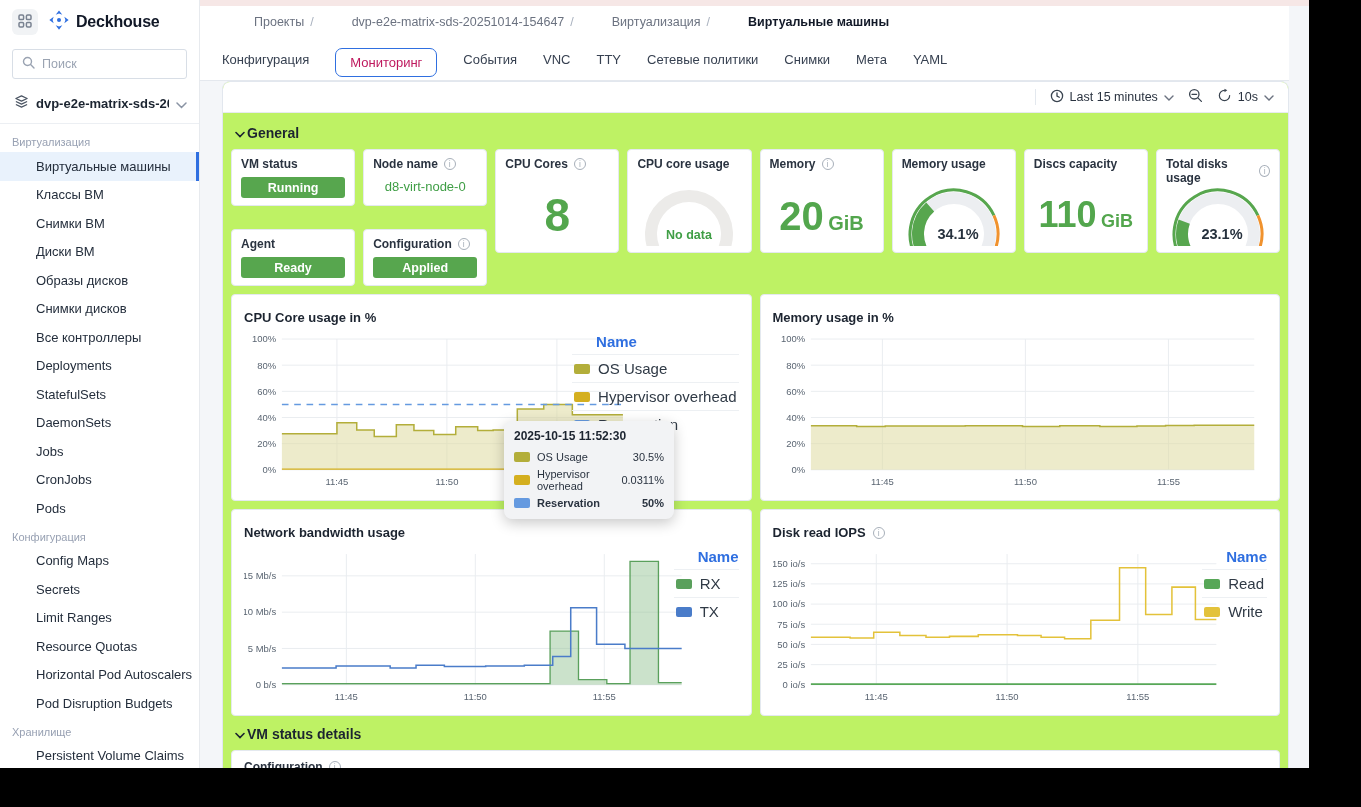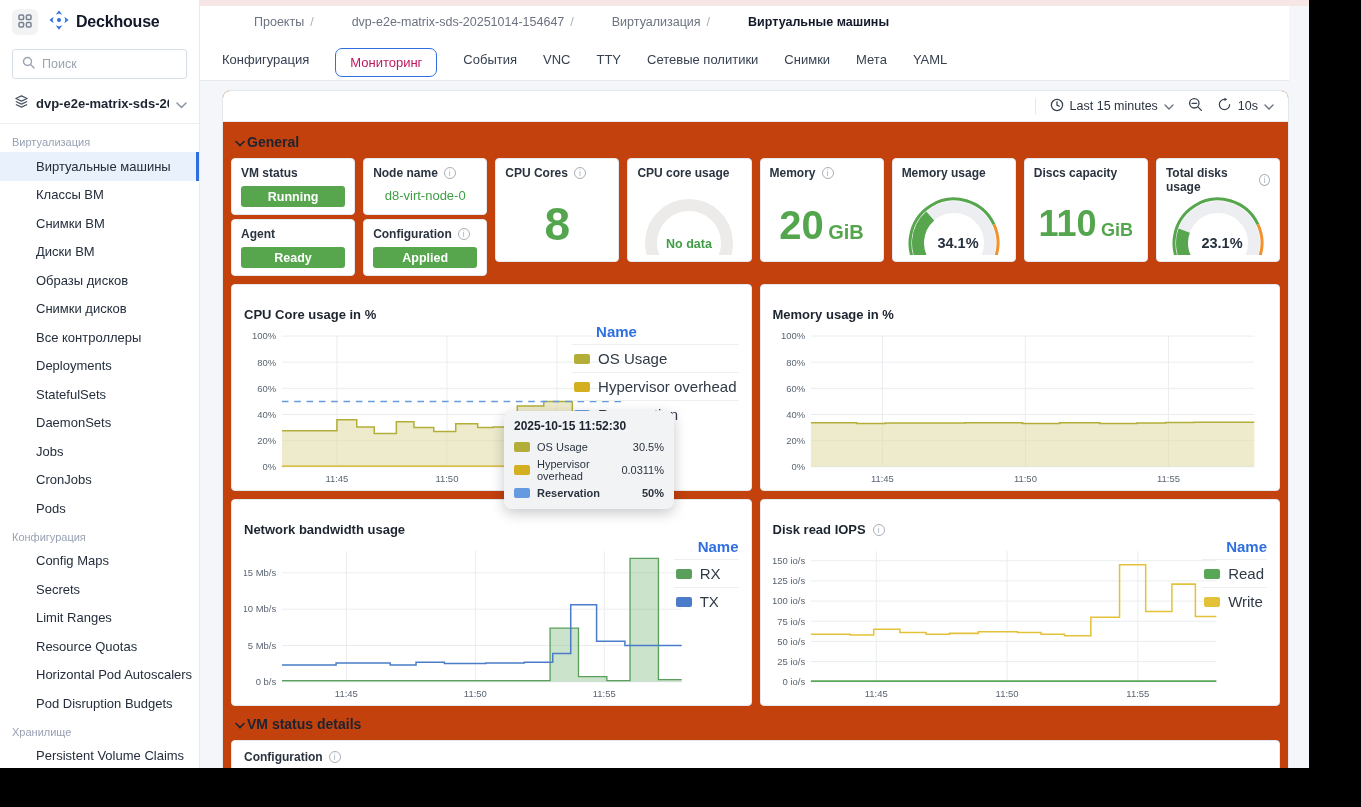--- a/index.html
+++ b/index.html
@@ -41,35 +41,35 @@
   .breadcrumb .crumb { cursor:pointer;margin-left:32px; }
   .breadcrumb .sep { color:#aab2bf; }
   .breadcrumb .crumb.last { color:#111827; font-weight:bold; }
   .tabs-row { background:#fff; margin-left:-22px; padding:10px 0 0 22px; border-bottom:1px solid #e4e8ee;
     display:flex; align-items:center; gap:26px; height:42px; }
   .tab { font-size:13px; color:#374151; cursor:pointer; padding-bottom:10px; }
   .tab.active { color:#be185d; border:1.5px solid #2f6fe0; border-radius:7px;
     padding:6px 14px; margin-bottom:4px; font-weight:normal; }
 
   
-  .panel { margin-top:9px; border:1px solid #e2e7ee; border-radius:8px 8px 0 0; overflow:hidden;
-    background:#c2410c; }
+  .panel { border:1px solid #e2e7ee; border-radius:8px 8px 0 0; overflow:hidden;
+    background:#bef264; }
   .panel-toolbar { background:#fff; height:31px; border-bottom:1px solid #e7ebf0; display:flex;
     align-items:center; justify-content:flex-end; gap:14px; padding:0 14px; font-size:12.5px; color:#2a3340; }
   .tb-divider { width:1px; height:16px; background:#e3e8ee; }
   .tb-btn { display:flex; align-items:center; gap:6px; cursor:pointer; background:none; border:none;
     font-size:12.5px; color:#2a3340; font-family:"Liberation Sans",sans-serif; }
   .dash { padding:10px 8px 0 8px; }
   .section-header { display:flex; align-items:center; gap:2px; font-size:14px; font-weight:bold;
     color:#1c2430; margin:2px 0 8px 4px; cursor:pointer; }
 
   
   .stats-grid { display:grid; grid-template-columns:repeat(8,1fr); gap:8px; }
   .card { background:#fff; border:1px solid #e4e9ef; border-radius:4px; }
-  .stack { display:flex; flex-direction:column; gap:4px; }
+  .stack { display:flex; flex-direction:column; gap:23px; }
   .stack .card { flex:1; }
   .stat-card { padding:7px 9px; height:104px; position:relative; }
   .mini-card { padding:7px 9px; }
   .stat-label { font-size:12px; font-weight:bold; color:#2a3340; display:flex; align-items:center; gap:6px; }
   .badge { margin-top:6px; height:21px; background:#57a64e; border-radius:3px; color:#fff;
     font-size:12.5px; font-weight:bold; display:flex; align-items:center; justify-content:center; }
   .node-link { margin-top:8px; text-align:center; color:#3f9e45; font-size:13px; }
   .big-number { position:absolute; left:0; right:0; top:38px; text-align:center;
     color:#53a64d; font-weight:bold; font-size:46px; }
   .big-mem { position:absolute; left:0; right:0; top:44px; text-align:center; color:#53a64d; font-weight:bold; }
@@ -78,21 +78,21 @@
   .big-disc .num { font-size:36px; }
   .big-disc .unit { font-size:18px; }
   .gauge-wrap { position:absolute; left:0; right:0; top:30px; display:flex; justify-content:center; }
   .info-icon { width:12px; height:12px; border:1px solid #a8b0ba; border-radius:50%;
     color:#a8b0ba; font-size:8.5px; display:inline-flex; align-items:center; justify-content:center;
     font-weight:normal; }
   .info-icon::after { content:"i"; }
 
   
   .charts-grid { display:grid; grid-template-columns:1fr 1fr; gap:8px; margin-top:8px; }
-  .chart-card { padding:22px 12px 4px 12px; height:207px; position:relative; }
+  .chart-card { padding:15px 12px 4px 12px; height:207px; position:relative; }
   .chart-title { font-size:13px; font-weight:bold; color:#1c2430; display:flex; gap:7px; align-items:center; }
   .chart-svg { display:block; margin-top:2px; }
   .legend { position:absolute; top:36px; right:12px; font-size:15px; color:#303a46; }
   .legend .legend-head { color:#2f6fe0; font-weight:bold; padding:2px 0 4px 24px; }
   .legend .legend-row { display:flex; align-items:center; gap:8px; border-top:1px solid #edf0f3;
     padding:5px 2px 5px 2px; cursor:pointer; white-space:nowrap; }
   .legend .dash { width:14px; height:3px; border-radius:2px; }
   .tooltip { position:absolute; left:272px; top:126px; width:170px; background:#f2f3f5;
     border-radius:8px; box-shadow:0 4px 14px rgba(0,0,0,0.22); padding:8px 10px; z-index:5; }
   .tooltip .tt-title { font-size:12px; font-weight:bold; color:#1c2430; margin-bottom:5px; }

